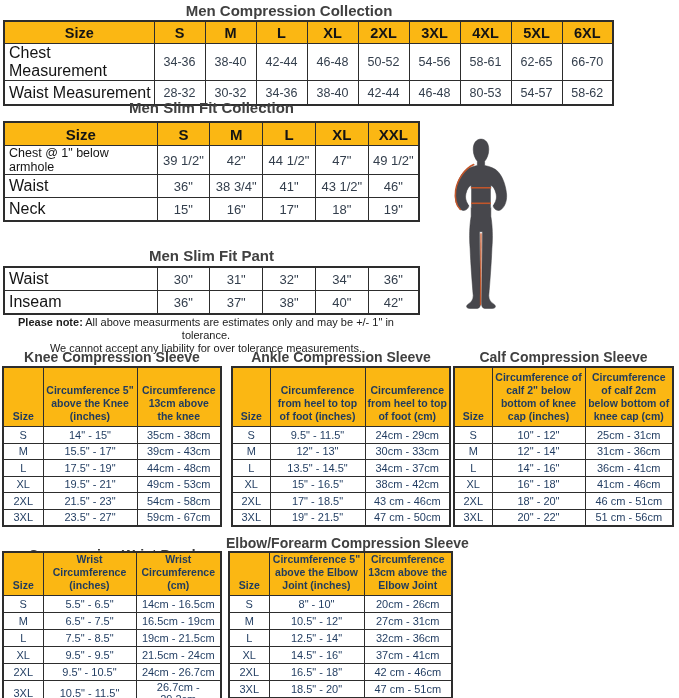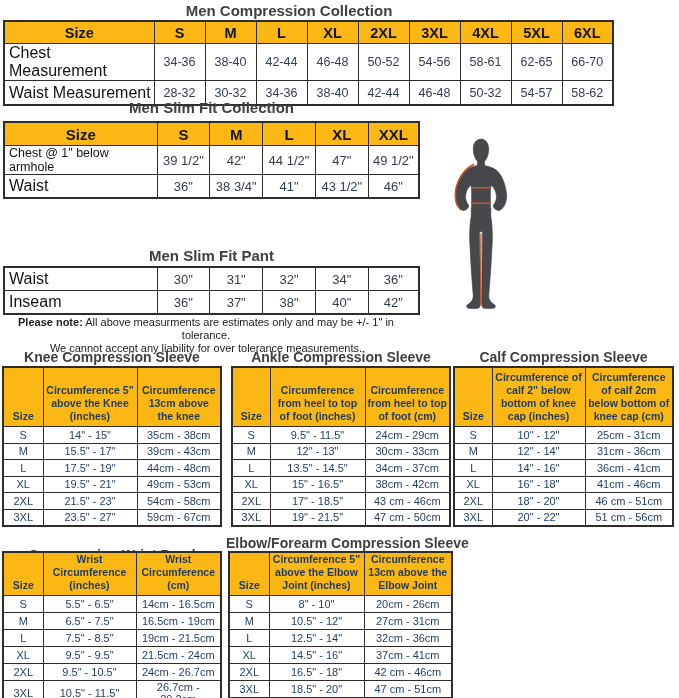--- a/index.html
+++ b/index.html
@@ -84,21 +84,21 @@
         <td class="val">66-70</td>
       </tr>
       <tr>
         <td class="rlabel">Waist Measurement</td>
         <td class="val">28-32</td>
         <td class="val">30-32</td>
         <td class="val">34-36</td>
         <td class="val">38-40</td>
         <td class="val">42-44</td>
         <td class="val">46-48</td>
-        <td class="val">50-32</td>
+        <td class="val">80-53</td>
         <td class="val">54-57</td>
         <td class="val">58-62</td>
       </tr>
     </tbody>
 </table>
 
 <div class="abs title" style="left:3px;top:99px;width:417px">Men Slim Fit Collection</div>
 
 <table class="abs t t2" style="left:3px;top:121px;width:417px">
   <colgroup>
@@ -128,20 +128,28 @@
         <td class="val">47"</td>
         <td class="val">49 1/2"</td>
       </tr>
       <tr>
         <td class="rlabel">Waist</td>
         <td class="val">36"</td>
         <td class="val">38 3/4"</td>
         <td class="val">41"</td>
         <td class="val">43 1/2"</td>
         <td class="val">46"</td>
+      </tr>
+      <tr>
+        <td class="rlabel">Neck</td>
+        <td class="val">15"</td>
+        <td class="val">16"</td>
+        <td class="val">17"</td>
+        <td class="val">18"</td>
+        <td class="val">19"</td>
       </tr>
     </tbody>
 </table>
 
 <div class="abs title" style="left:3px;top:247px;width:417px">Men Slim Fit  Pant</div>
 
 <table class="abs t t3" style="left:3px;top:266px;width:417px">
   <colgroup>
     <col style="width:153px">
       <col style="width:52.8px">

